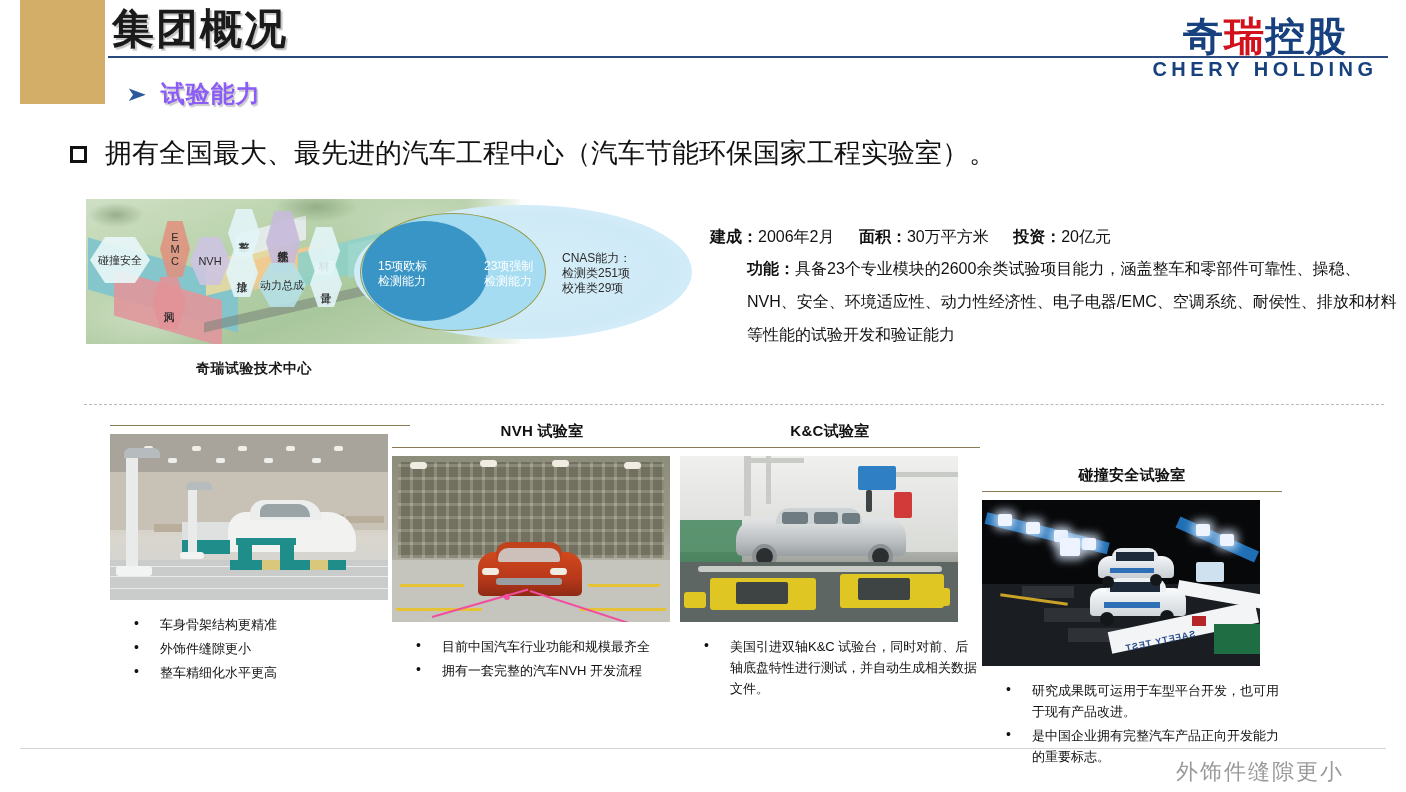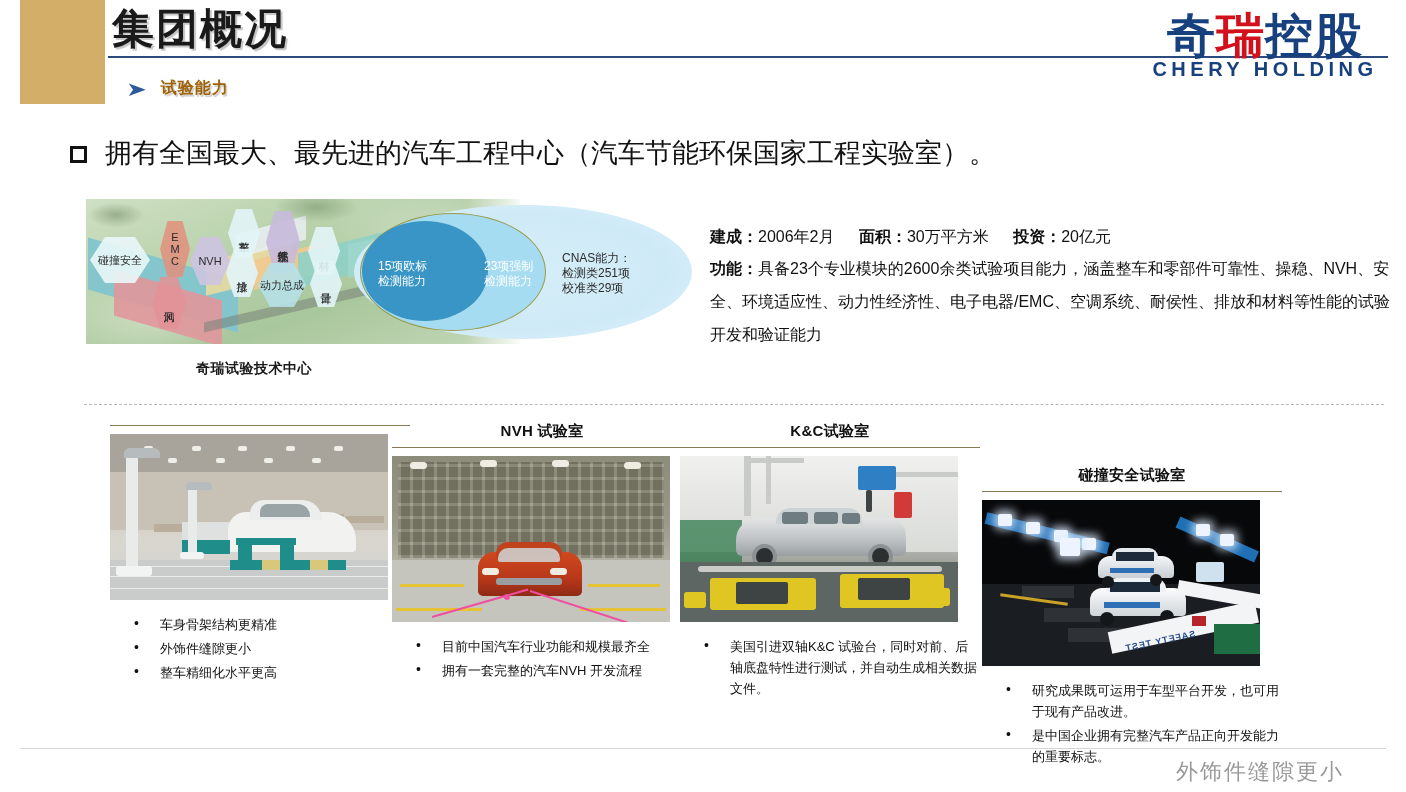--- a/index.html
+++ b/index.html
@@ -28,29 +28,29 @@
   }
   .sub-title-wrap {
     position: absolute; left: 128px; top: 78px;
     display: flex; align-items: center; gap: 16px;
   }
   .chev {
     color: #2b5a9b; font-size: 20px; line-height: 1;
     transform: scaleX(1.25);
   }
   .sub-title {
-    font-size: 16px; font-weight: bold; color: #a16207;
+    font-size: 24px; font-weight: bold; color: #8b5cf6;
     text-shadow: 1.5px 1.5px 1px rgba(150,150,150,0.5);
     letter-spacing: 1px;
   }
 
   
   .logo { position: absolute; right: 10px; top: 14px; width: 262px; text-align: center; }
   .logo-cn {
-    font-size: 48px; font-weight: bold; color: #17407e;
+    font-size: 40px; font-weight: bold; color: #17407e;
     letter-spacing: 1px; line-height: 44px; white-space: nowrap;
   }
   .logo-cn .red { color: #d3111c; }
   .logo-en {
     font-size: 20px; font-weight: bold; color: #17407e;
     letter-spacing: 4.5px; line-height: 22px; white-space: nowrap;
   }
 
   
   .statement {
@@ -124,21 +124,21 @@
   .caption {
     position: absolute; left: 196px; top: 360px;
     font-size: 14px; font-weight: bold; color: #1a1a1a; letter-spacing: .5px;
   }
 
   
   .info { position: absolute; left: 710px; top: 222px; width: 690px; }
   .info-row1 { font-size: 16px; color: #111; line-height: 30px; white-space: nowrap; }
   .info-row1 b { font-weight: bold; margin-top: 16px; }
   .info-row1 .gap { display: inline-block; width: 20px; }
-  .info-body { font-size: 16px; color: #111; line-height: 33px; }
+  .info-body { font-size: 16px; color: #111; line-height: 33px; margin-left: 37px; }
   .info-body b { font-weight: bold; }
 
   
   .dotted {
     position: absolute; left: 84px; top: 404px; width: 1300px; height: 0;
     border-top: 1px dashed #b9b9b9;
   }
 
   
   .card { position: absolute; top: 420px; width: 300px; }

